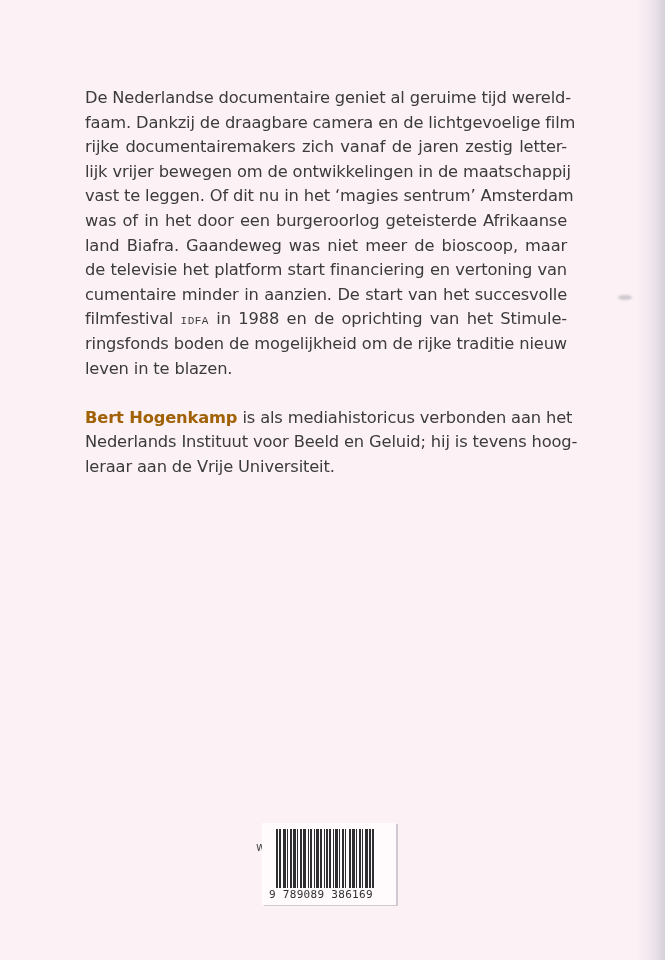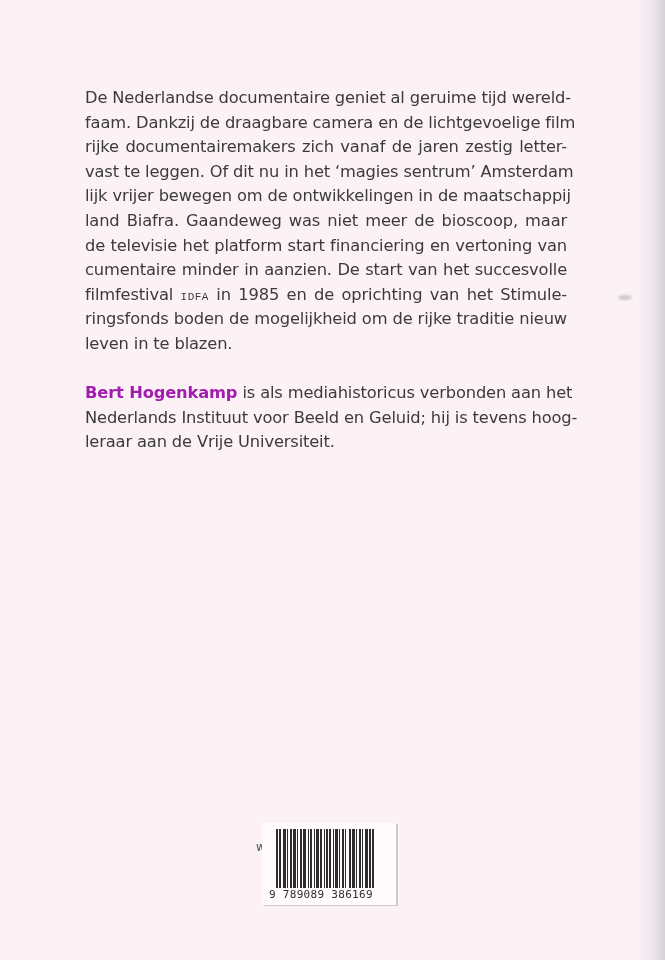--- a/index.html
+++ b/index.html
@@ -46,21 +46,21 @@
     .smallcaps {
       font-variant: small-caps;
       text-transform: lowercase;
       letter-spacing: 0.5px;
       font-family: Liberation Mono, monospace;
     }
     .para-gap {
       height: 24.6px;
     }
     .author-name {
-      color: #a21caf;
+      color: #a16207;
       font-weight: bold;
       margin-top: 24px;
     }
     .smudge {
       position: absolute;
       left: 618px;
       top: 295px;
       width: 14px;
       height: 5px;
       border-radius: 50%;
@@ -120,26 +120,27 @@
 <body>
 
 <div class="page-shade"></div>
 <div class="smudge"></div>
 
 <div class="blurb">
   <p>
     <span class="line">De Nederlandse documentaire geniet al geruime tijd wereld-</span>
     <span class="line">faam. Dankzij de draagbare camera en de lichtgevoelige film</span>
     <span class="line">rijke documentairemakers zich vanaf de jaren zestig letter-</span>
+    <span class="line">lijk vrijer bewegen om de ontwikkelingen in de maatschappij</span>
     <span class="line">vast te leggen. Of dit nu in het ‘magies sentrum’ Amsterdam</span>
-    <span class="line">lijk vrijer bewegen om de ontwikkelingen in de maatschappij</span>
+    <span class="line">was of in het door een burgeroorlog geteisterde Afrikaanse</span>
     <span class="line">land Biafra. Gaandeweg was niet meer de bioscoop, maar</span>
     <span class="line">de televisie het platform start financiering en vertoning van</span>
     <span class="line">cumentaire minder in aanzien. De start van het succesvolle</span>
-    <span class="line"><span>filmfestival </span><span class="smallcaps">IDFA</span><span> in 1985 en de oprichting van het Stimule-</span></span>
+    <span class="line"><span>filmfestival </span><span class="smallcaps">IDFA</span><span> in 1988 en de oprichting van het Stimule-</span></span>
     <span class="line">ringsfonds boden de mogelijkheid om de rijke traditie nieuw</span>
     <span class="line last">leven in te blazen.</span>
   </p>
 
   <div class="para-gap"></div>
 
   <p>
     <span class="line"><span class="author-name">Bert Hogenkamp</span><span> is als mediahistoricus verbonden aan het</span></span>
     <span class="line">Nederlands Instituut voor Beeld en Geluid; hij is tevens hoog-</span>
     <span class="line last">leraar aan de Vrije Universiteit.</span>

